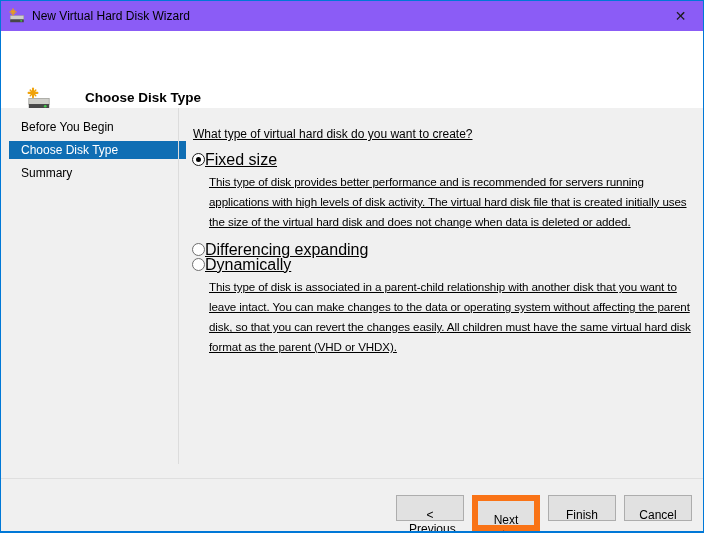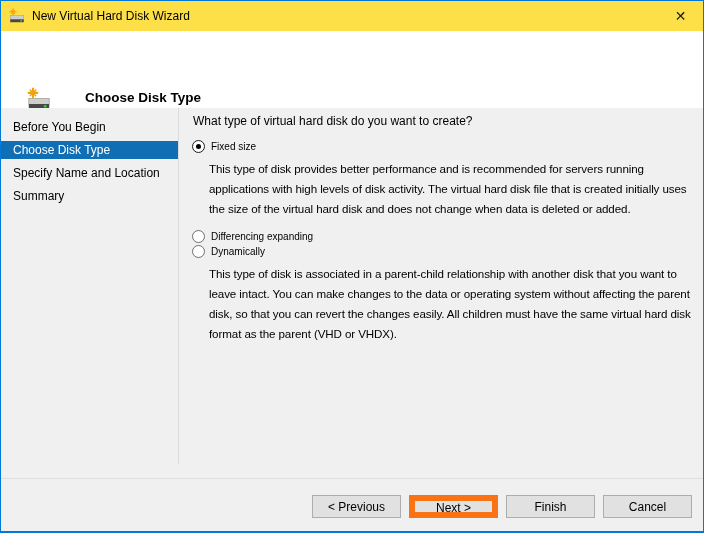--- a/index.html
+++ b/index.html
@@ -8,50 +8,50 @@
     width:704px;height:533px;
     background:#ffffff;
     border:1px solid #0078d7;
     border-bottom-width:2px;
     font-family:"Liberation Sans","DejaVu Sans",sans-serif;
     color:#000;
     position:relative;
     overflow:hidden;
   }
   
-  .titlebar{height:30px;background:#fde047;display:flex;align-items:center;padding-left:8px;}
+  .titlebar{height:30px;background:#8b5cf6;display:flex;align-items:center;padding-left:8px;}
   .title-text{margin-left:7px;font-size:12px;color:#000;}
   .close-btn{margin-left:auto;width:45px;height:30px;display:flex;align-items:center;justify-content:center;
     font-size:14px;color:#1a1a1a;background:transparent;border:0;padding:0;}
   
   .header{height:77px;background:#fff;position:relative;}
   .header-icon{position:absolute;left:26px;top:56px;}
   .header-title{position:absolute;left:84px;top:59px;margin:0;font-size:13.5px;font-weight:bold;color:#000;}
   
   .body{position:relative;height:370px;background:#f0f0f0;}
   .vdiv{position:absolute;left:177px;top:0;width:1px;height:356px;background:#dcdcdc;}
-  .sidebar{position:absolute;left:0;top:0;width:177px;padding-top:10px;}
+  .sidebar{position:absolute;left:8px;top:0;width:177px;padding-top:10px;}
   .side-item{height:18px;line-height:18px;padding-left:12px;margin-bottom:5px;font-size:12px;color:#000;white-space:nowrap;}
   .side-item.active{background:#0f6eb4;color:#fff;}
-  .content{position:absolute;left:192px;top:0;right:8px;padding-top:6px;}
+  .content{position:absolute;left:192px;top:0;right:8px;padding-top:19px;text-decoration:underline;}
   .question{font-size:12px;margin:0 0 11px 0;}
   .option-row{display:flex;align-items:center;height:15px;}
   .radio{width:13px;height:13px;border:1px solid #6e6e6e;border-radius:50%;background:#fff;
     flex:none;margin-left:-1px;display:flex;align-items:center;justify-content:center;}
   .radio .dot{display:none;width:5px;height:5px;border-radius:50%;background:#000;}
   .option-row.selected .radio{border-color:#1a1a1a;}
   .option-row.selected .radio .dot{display:block;}
-  .option-label{font-size:10px;margin-left:6px;white-space:nowrap;}
+  .option-label{font-size:16px;margin-left:0;white-space:nowrap;}
   .option-desc{margin:5px 0 10px 16px;width:482px;font-size:11.6px;line-height:20px;letter-spacing:-0.1px;color:#000;}
   
   .hsep{height:1px;background:#dfdfdf;}
   .footer{height:52px;background:#f0f0f0;display:flex;justify-content:flex-end;align-items:flex-start;
     padding:16px 11px 0 0;}
-  .btn{width:89px;height:23px;margin-left:8px;background:#e1e1e1;border:1px solid #adadad;
-    font-family:"Liberation Sans","DejaVu Sans",sans-serif;font-size:12px;color:#000;padding:0;}
+  .btn{width:68px;height:23px;margin-left:8px;background:#e1e1e1;border:1px solid #adadad;
+    font-family:"Liberation Sans","DejaVu Sans",sans-serif;font-size:12px;color:#000;padding:12px;}
   .btn.focused{border:6px solid #f97316;}
 </style>
 </head>
 <body>
 
 <div class="window">
 
   <div class="titlebar">
     <span style="line-height:0;">
       <svg width="16" height="16" viewBox="0 0 20 20">
@@ -84,21 +84,20 @@
         </g>
       </svg>
     </span>
     <h1 class="header-title">Choose Disk Type</h1>
   </div>
 
   <div class="body">
     <div class="sidebar">
       <div class="side-item">Before You Begin</div>
       <div class="side-item active">Choose Disk Type</div>
-      <div class="side-item">Specify Name and Location</div>
       <div class="side-item">Summary</div>
     </div>
     <div class="vdiv"></div>
 
     <div class="content">
       <p class="question">What type of virtual hard disk do you want to create?</p>
 
       <div class="option-row selected">
         <span class="radio">
             <span class="dot"></span>

